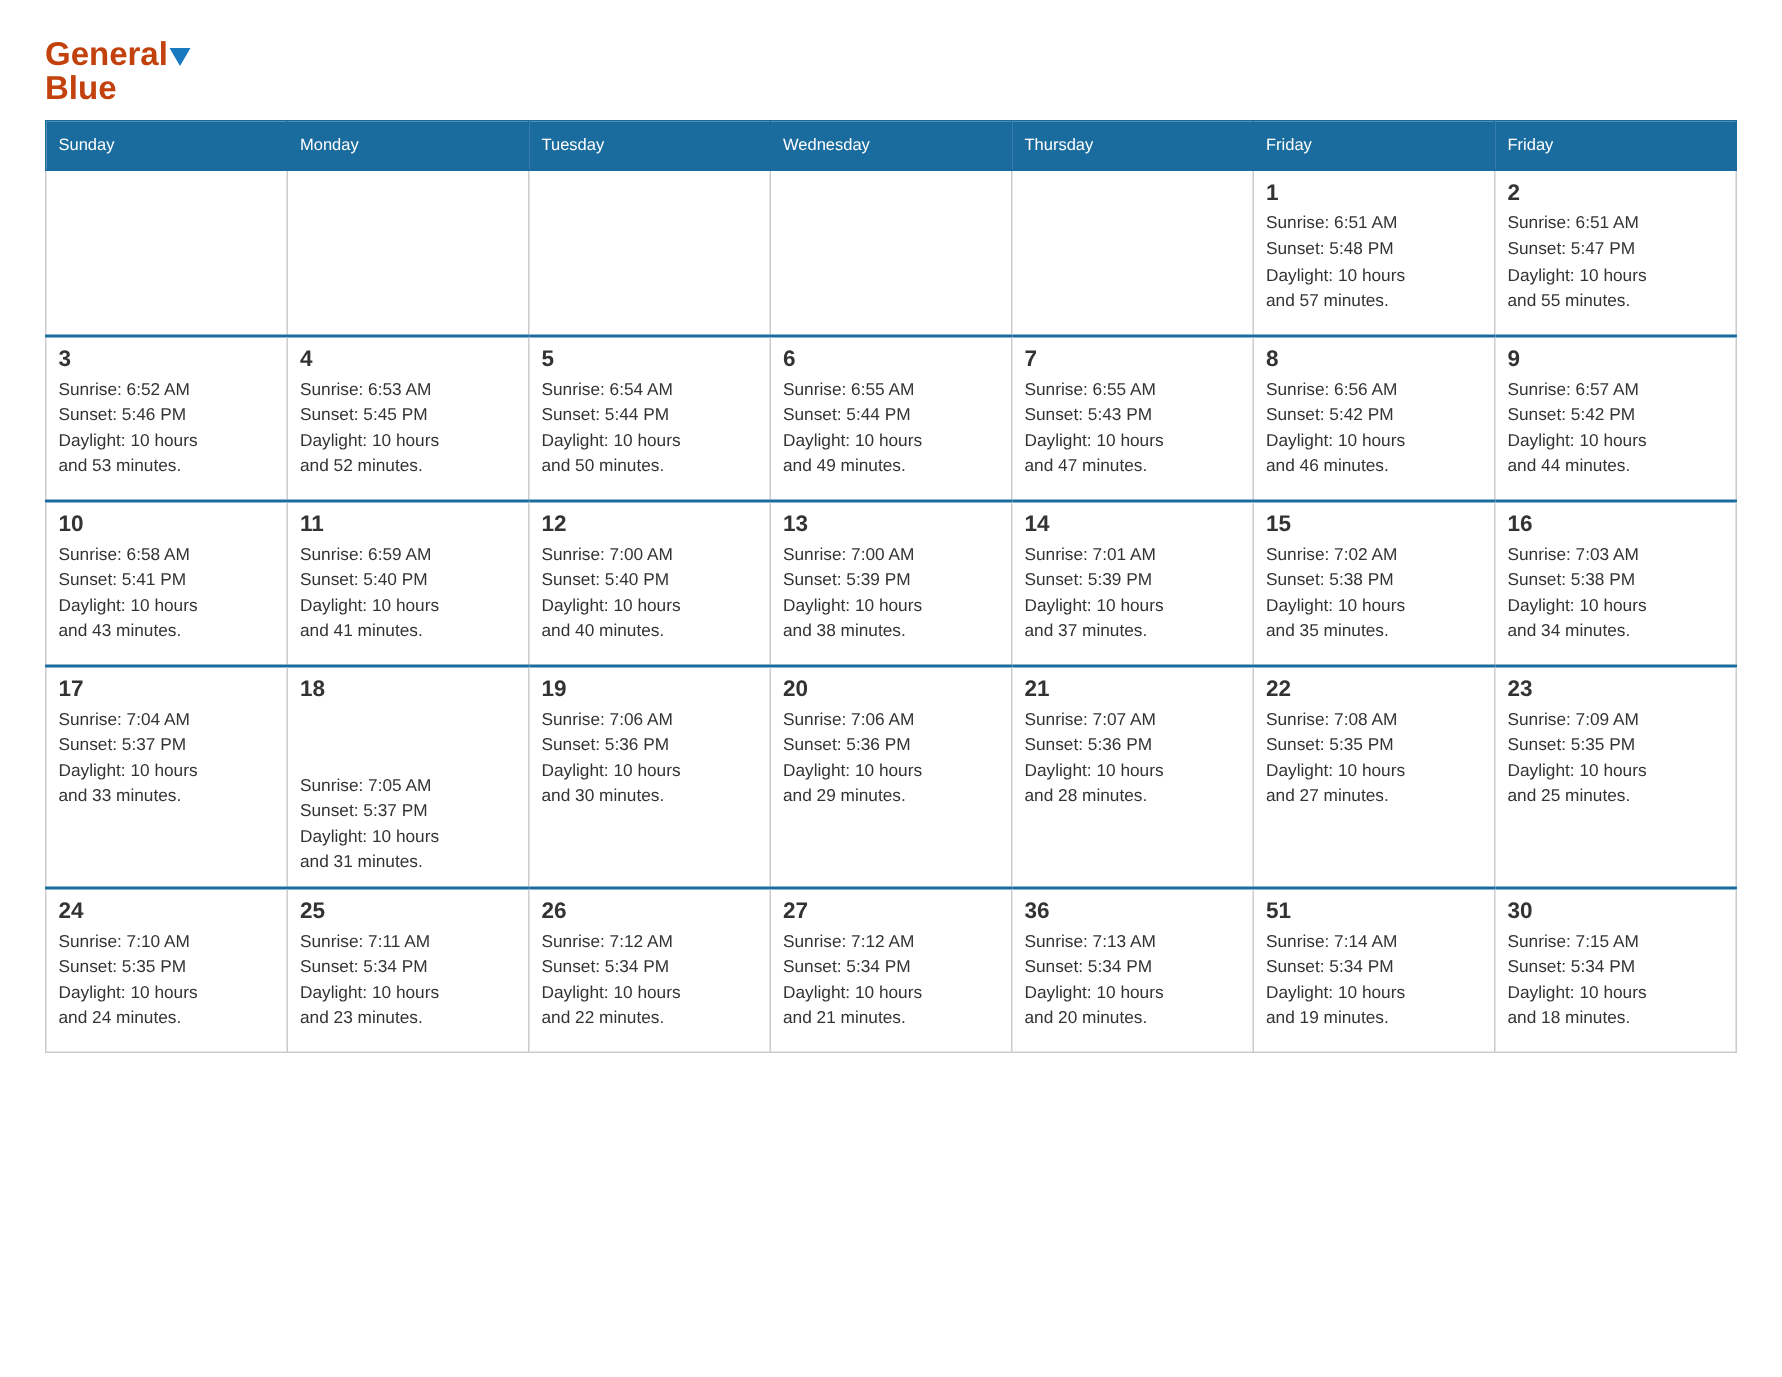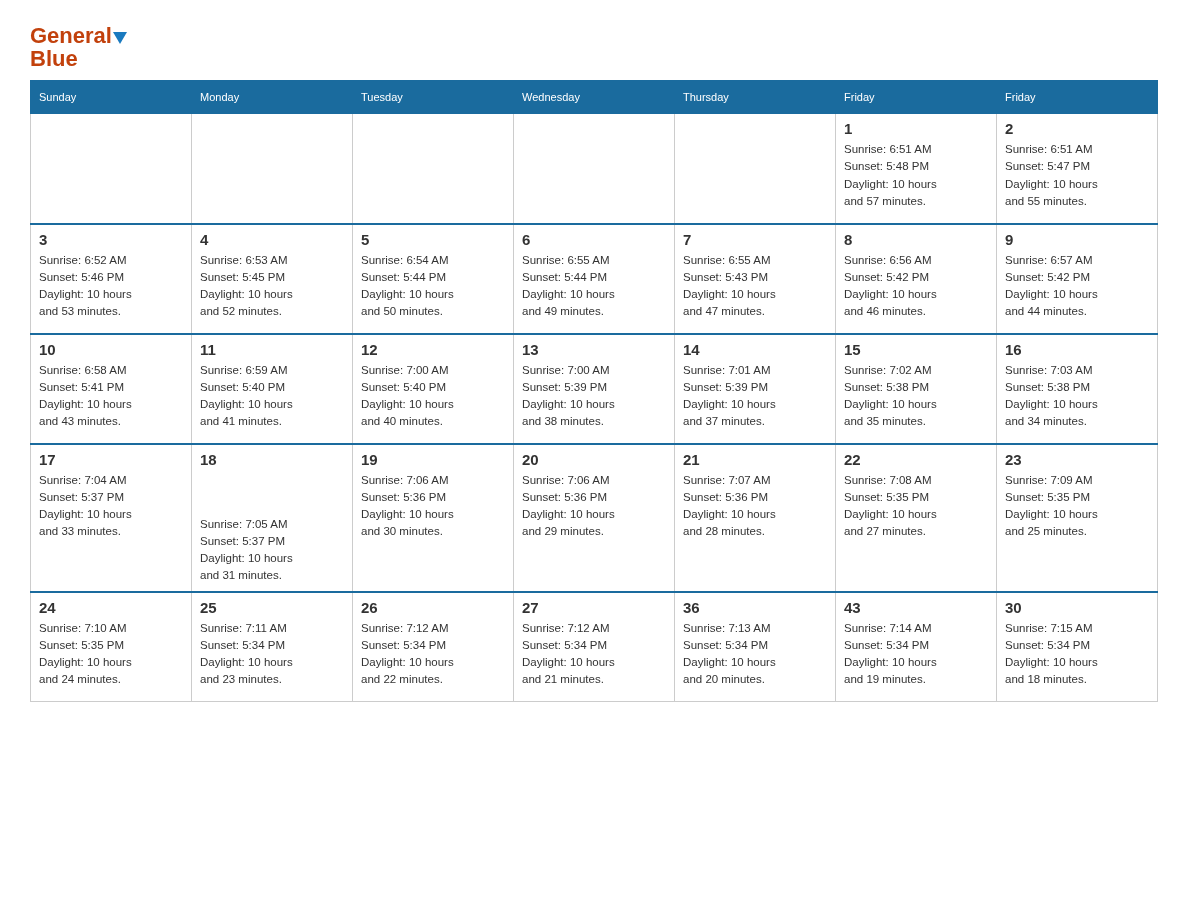--- a/index.html
+++ b/index.html
@@ -326,21 +326,21 @@
 and 21 minutes.</div>
         </td>
         <td>
           <div class="day-number">36</div>
           <div class="day-info" style="white-space: pre-line;">Sunrise: 7:13 AM
 Sunset: 5:34 PM
 Daylight: 10 hours
 and 20 minutes.</div>
         </td>
         <td>
-          <div class="day-number">43</div>
+          <div class="day-number">51</div>
           <div class="day-info" style="white-space: pre-line;">Sunrise: 7:14 AM
 Sunset: 5:34 PM
 Daylight: 10 hours
 and 19 minutes.</div>
         </td>
         <td>
           <div class="day-number">30</div>
           <div class="day-info" style="white-space: pre-line;">Sunrise: 7:15 AM
 Sunset: 5:34 PM
 Daylight: 10 hours

